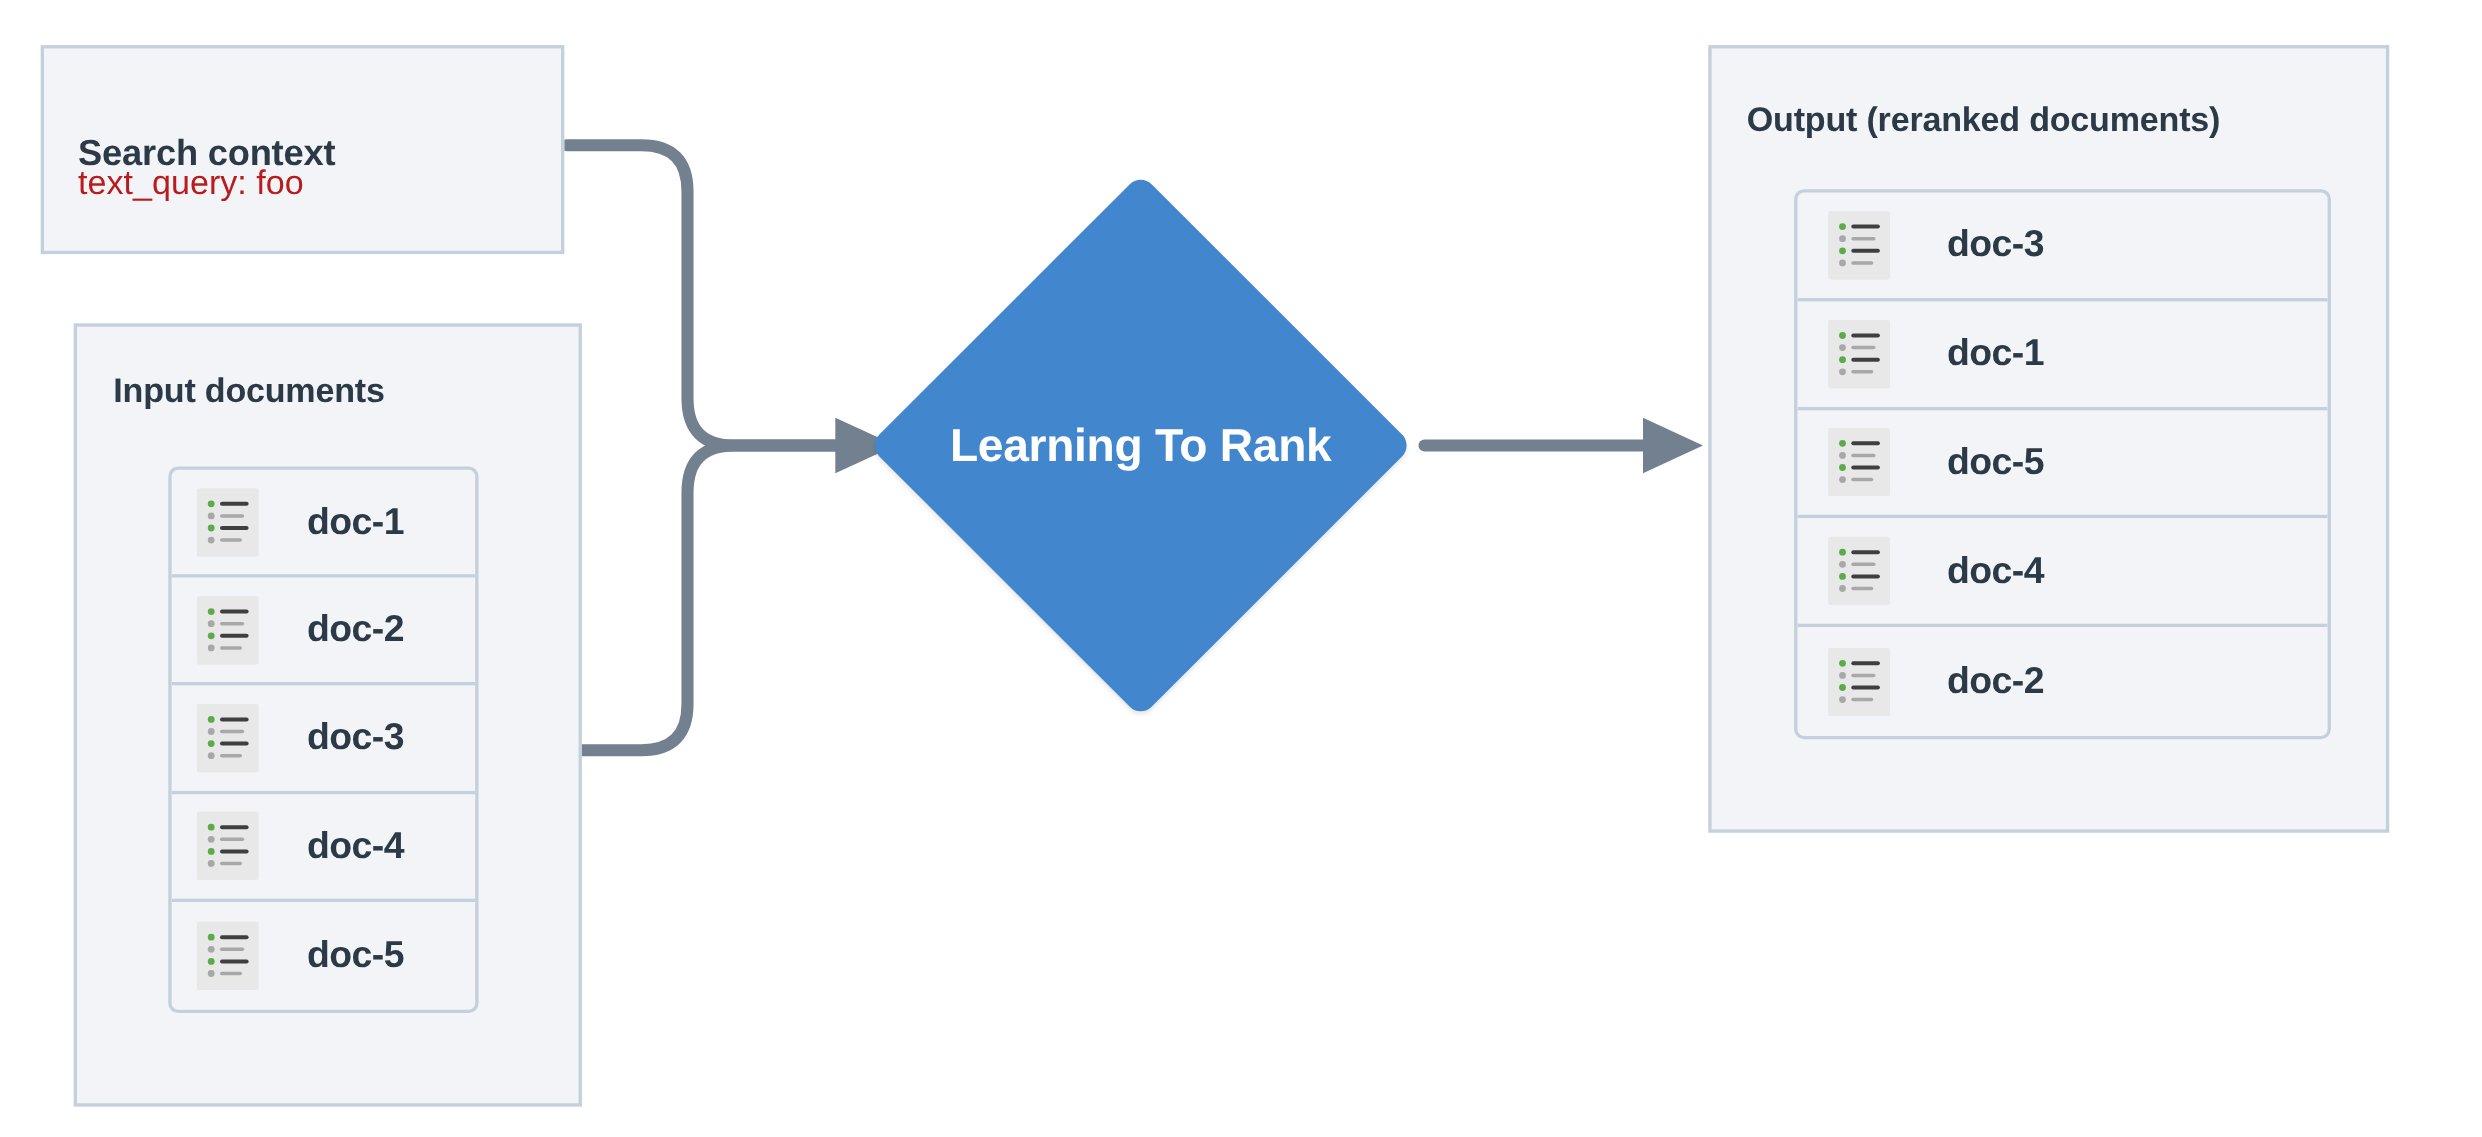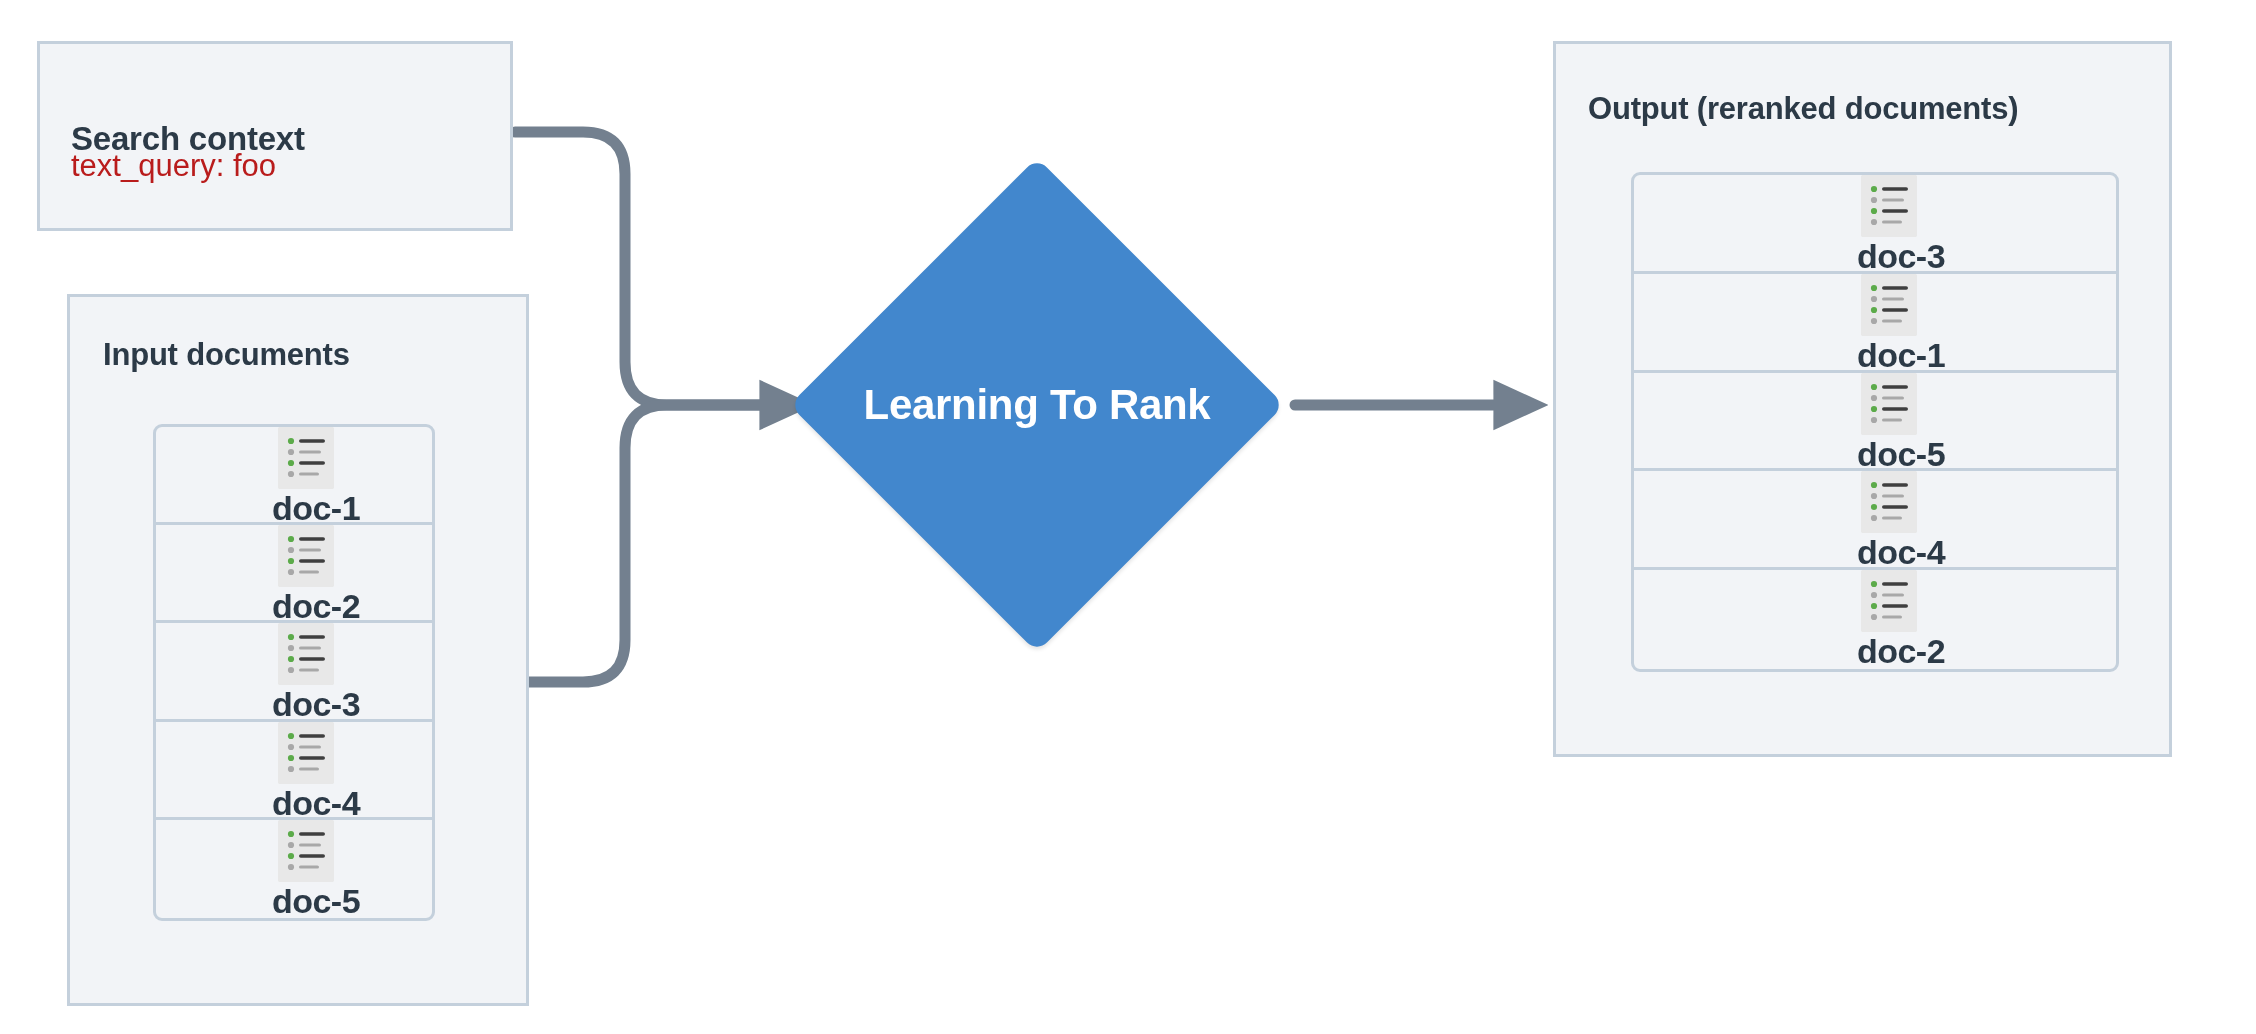--- a/index.html
+++ b/index.html
@@ -103,21 +103,20 @@
     width: 488px;
     height: 500px;
   }
   .doc-row {
     display: flex;
     align-items: center;
     box-sizing: border-box;
     border-bottom: 3px solid #c4d0dc;
     height: 99px;
     padding-left: 0;
-    flex-direction: column;
   }
   #input-doc-list .doc-row { height: 98.2px; }
   #output-doc-list .doc-row { height: 98.8px; }
   .doc-row:last-child { border-bottom: none; }
 
   .doc-icon {
     width: 56px;
     height: 62px;
     background: #e8e8e8;
     border-radius: 2px;

